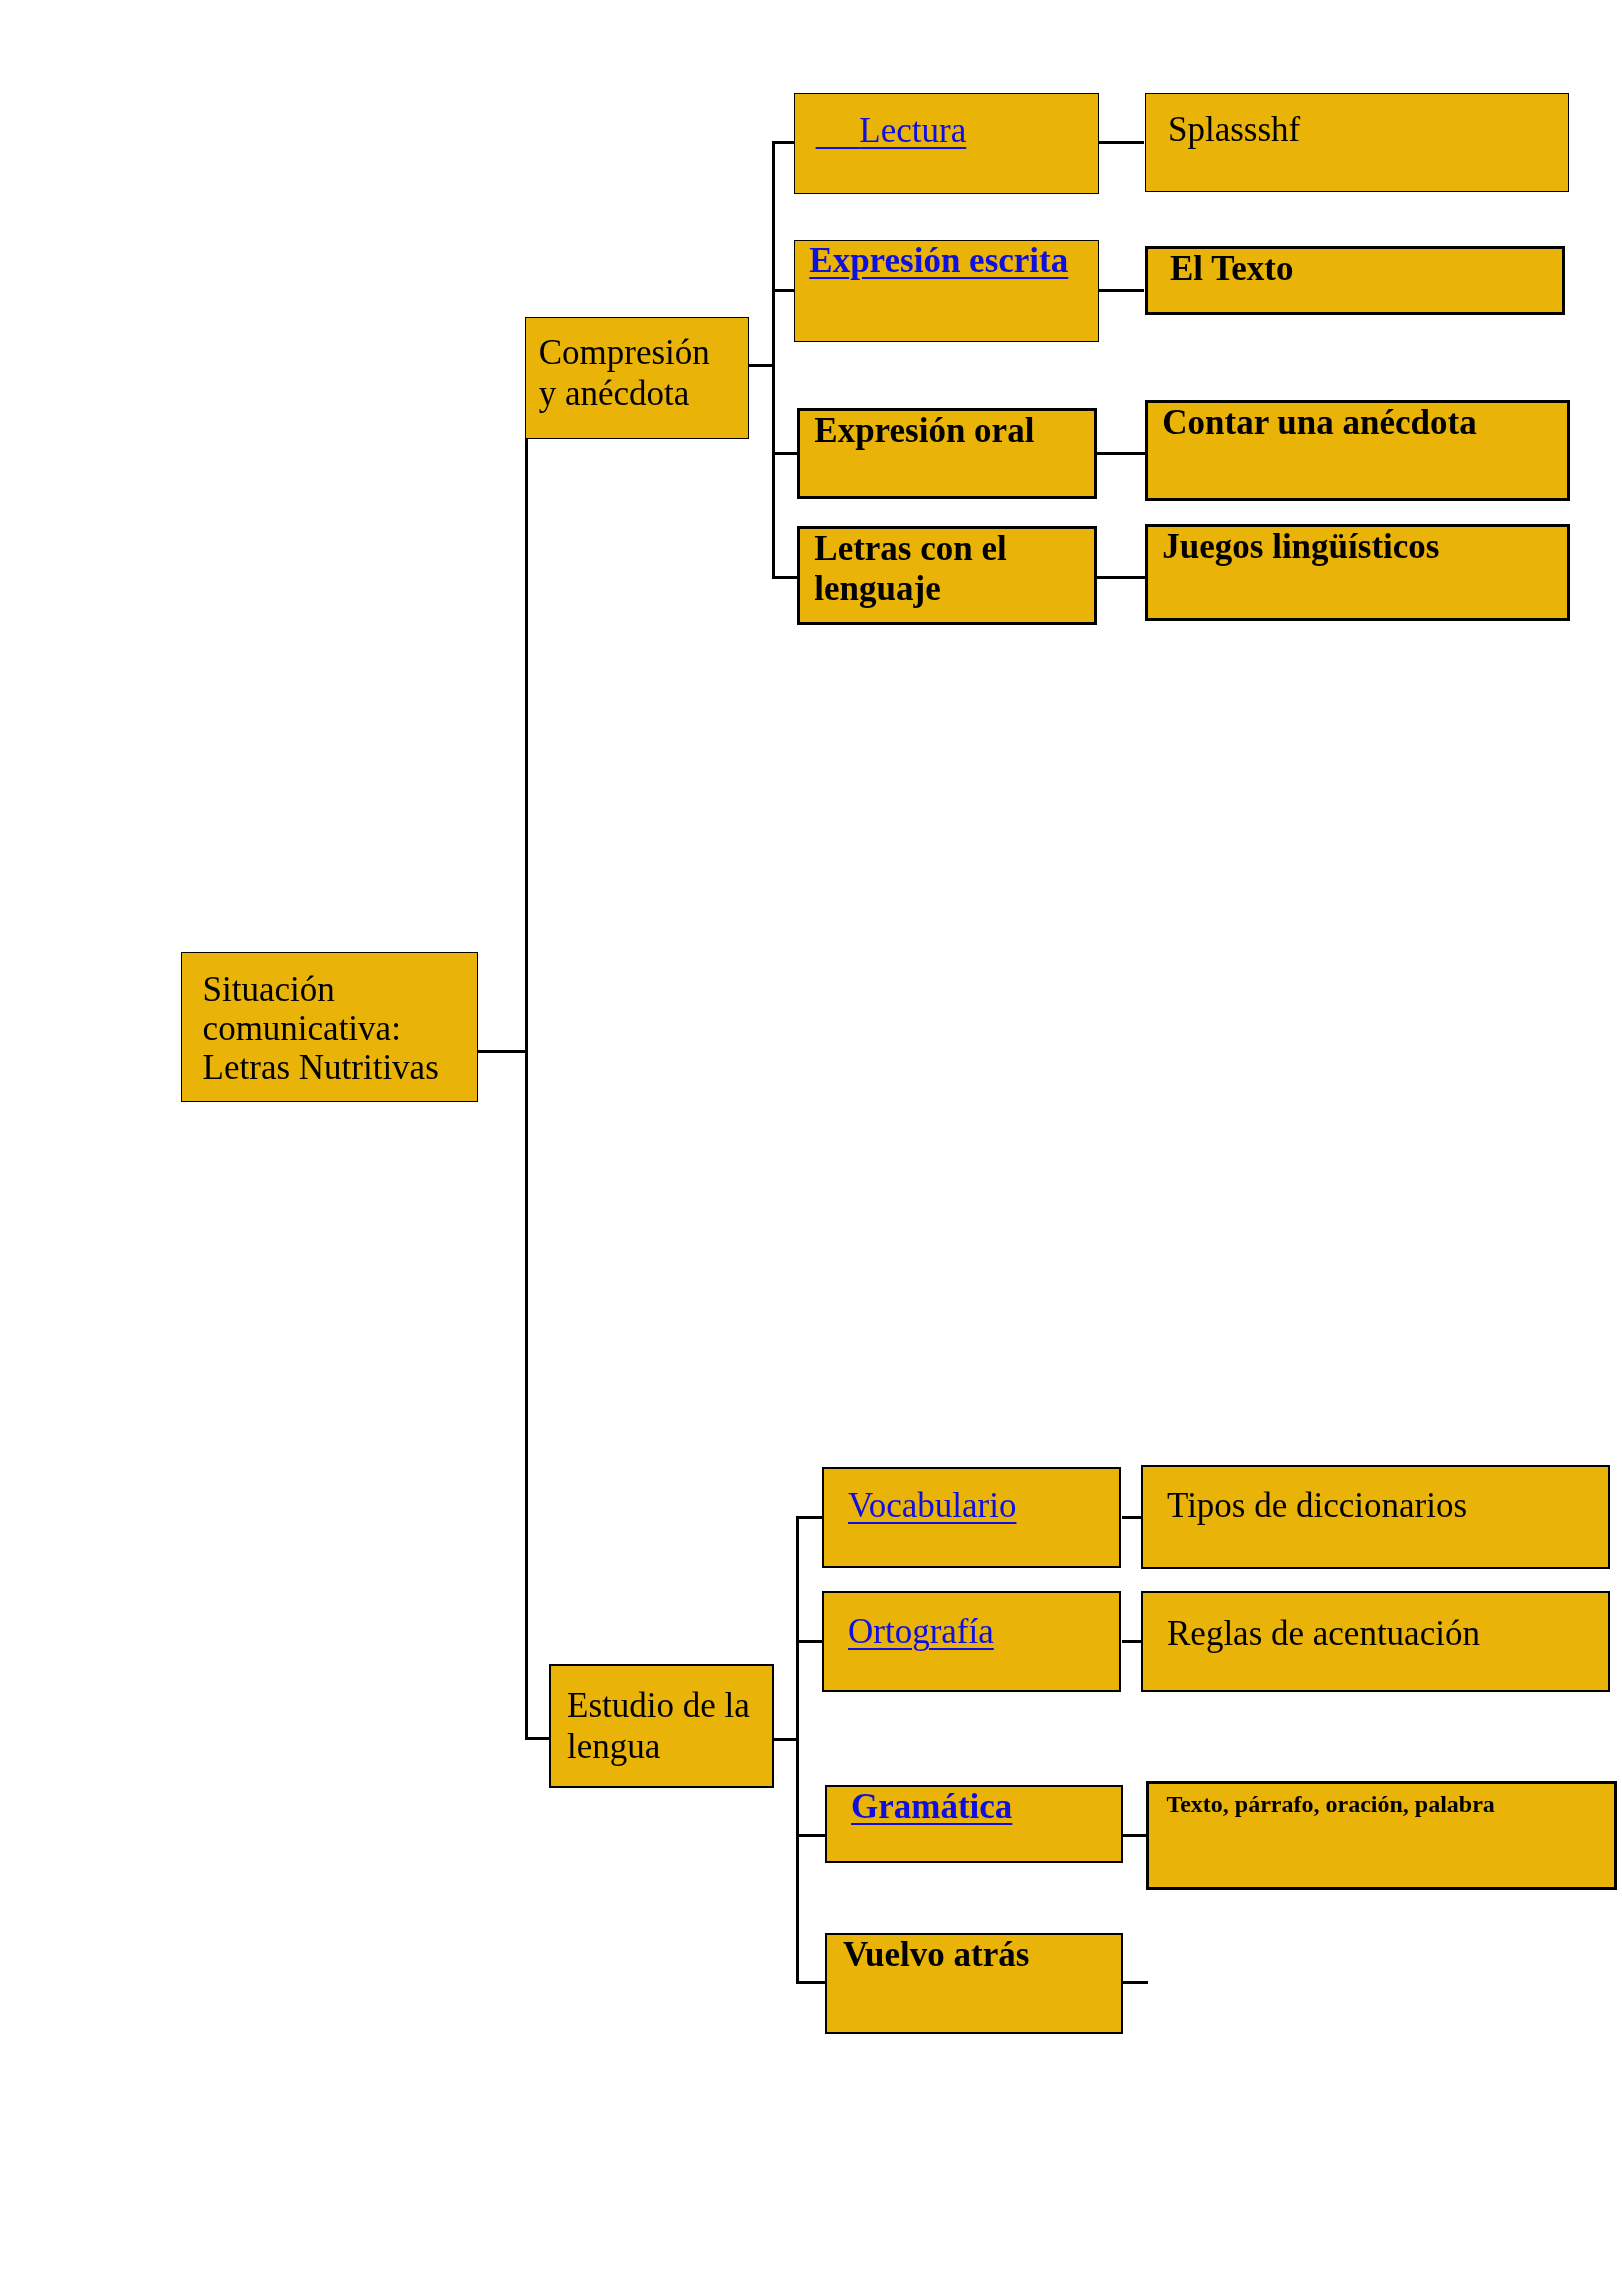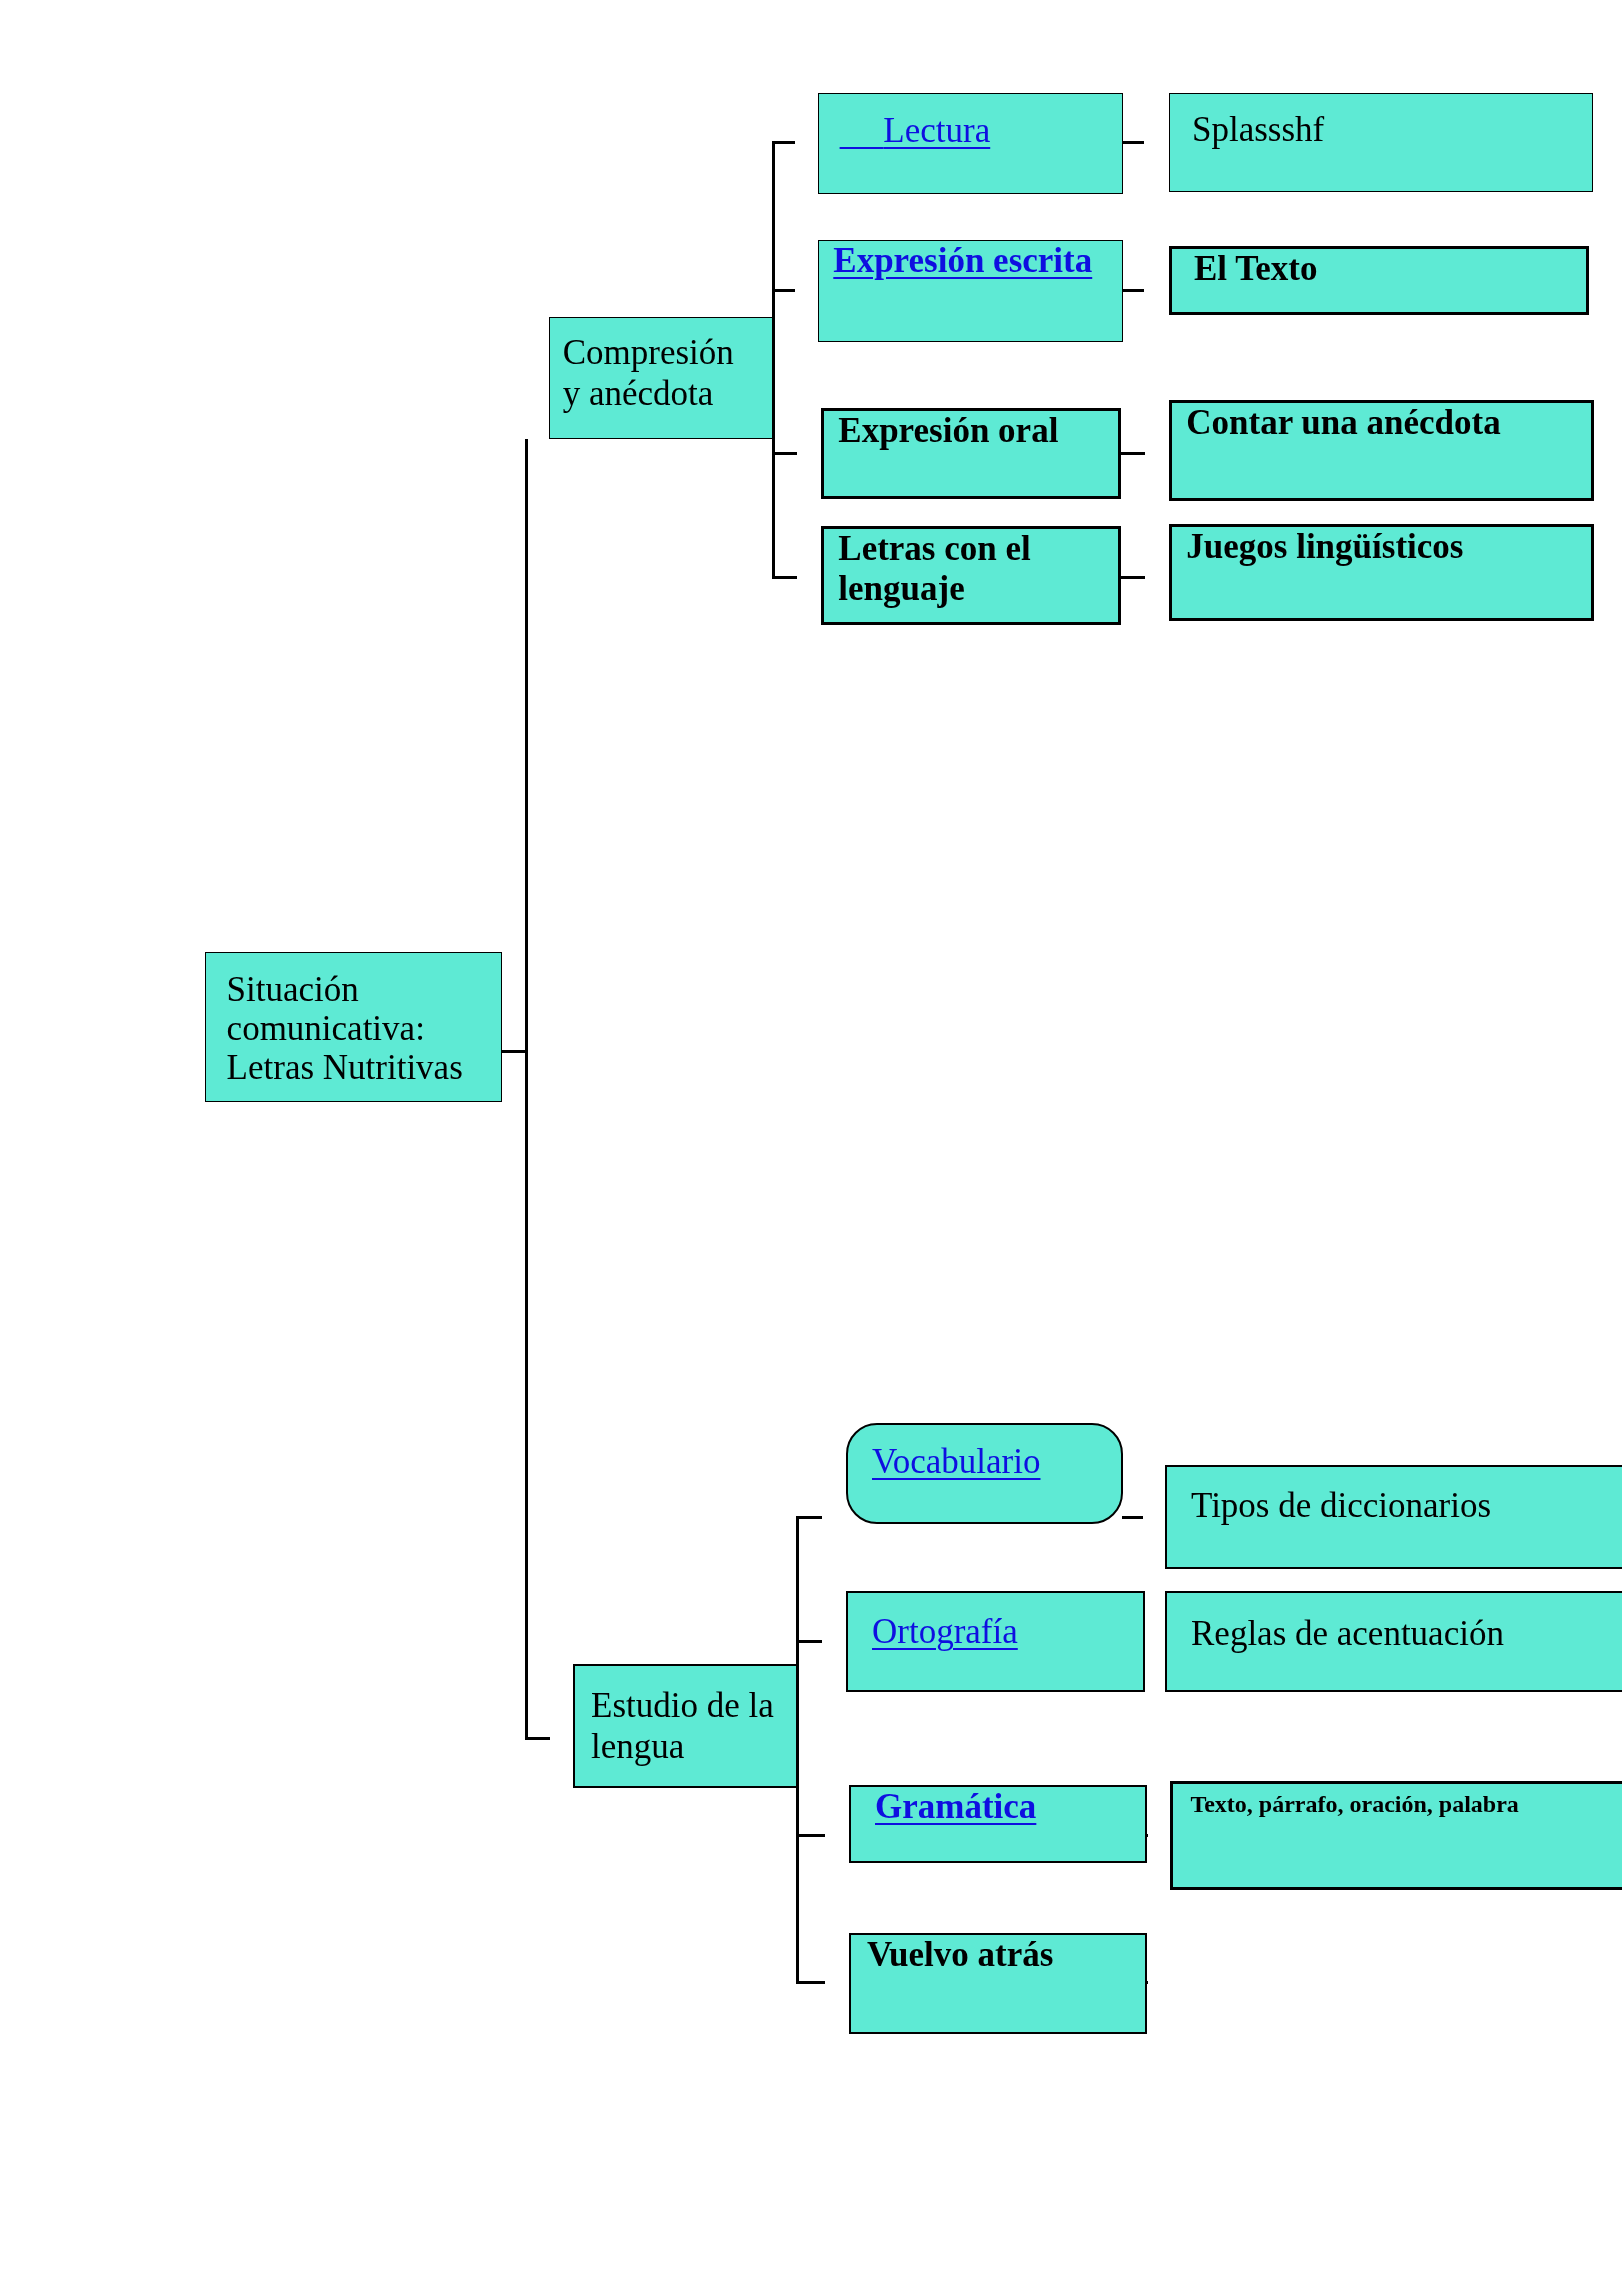--- a/index.html
+++ b/index.html
@@ -6,26 +6,25 @@
   #canvas{
     position:relative;
     width:1622px;height:2295px;
     background:#ffffff;
     font-family:"Liberation Serif", serif;
     color:#000;
     overflow:hidden;
   }
   .node{
     position:absolute;
-    background:#5eead4;
+    background:#eab308;
     border:1.6px solid #000;
     box-sizing:border-box;
     font-size:35px;
     line-height:40px;
-    margin-left:24px;
   }
   .b2{border-width:1.6px;}
   .b3{border-width:2.4px;}
   .b4{border-width:3.2px;}
   .vcenter{display:flex;align-items:flex-start;font-weight:bold;}
   .label{white-space:pre-line;}
   .nowrap .label{white-space:nowrap;}
   .lnk{
     color:#0f0fe0;
     text-decoration:underline;
@@ -105,21 +104,21 @@
   </div>
   <div class="node b4 vcenter" style="left:1145px;top:524px;width:425px;height:97px;padding-left:14.3px;">
     <span class="label">Juegos lingüísticos</span>
   </div>
 
   <div class="node b3" style="left:549px;top:1664px;width:225px;height:124px;padding:19px 4.8px 0 16px;line-height:41px;">
     <span class="label">Estudio de la
 lengua</span>
   </div>
 
-  <div class="node b3" style="left:822px;top:1423px;width:277px;height:101px;padding:17.4px 4.8px 0 24px;border-radius:31px;">
+  <div class="node b3" style="left:822px;top:1467px;width:299px;height:101px;padding:17.4px 4.8px 0 24px;">
     <span class="label lnk">Vocabulario</span>
   </div>
   <div class="node b3" style="left:1141px;top:1465px;width:469px;height:104px;padding:19px 4.8px 0 24px;">
     <span class="label">Tipos de diccionarios</span>
   </div>
 
   <div class="node b3" style="left:822px;top:1591px;width:299px;height:101px;padding:19px 4.8px 0 24px;">
     <span class="label lnk">Ortografía</span>
   </div>
   <div class="node b3" style="left:1141px;top:1591px;width:469px;height:101px;padding:20.6px 4.8px 0 24px;">

